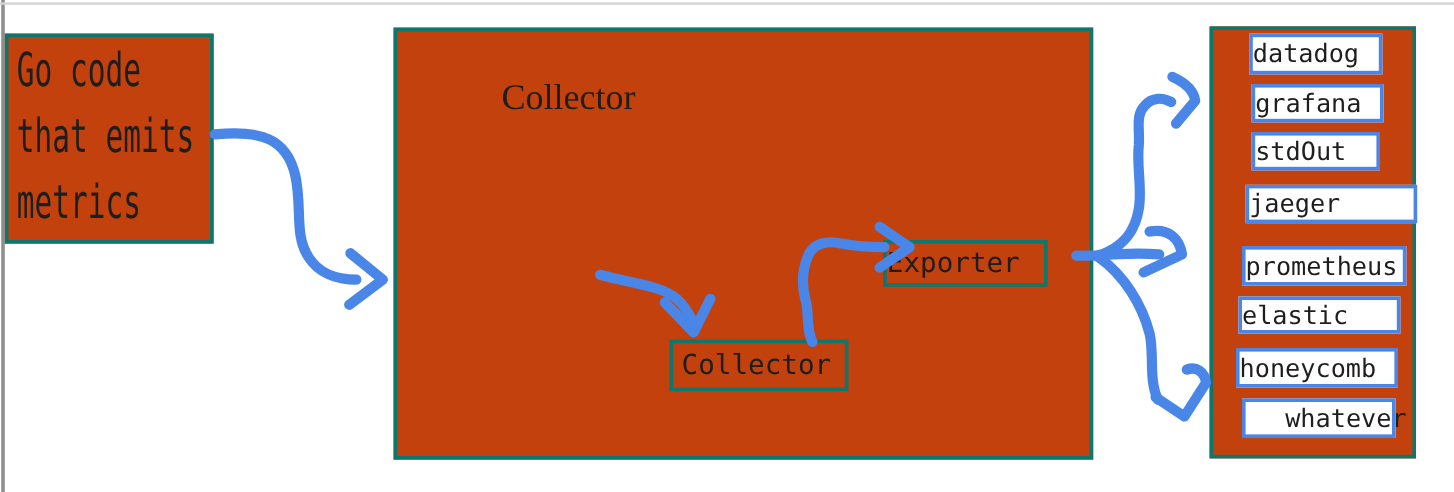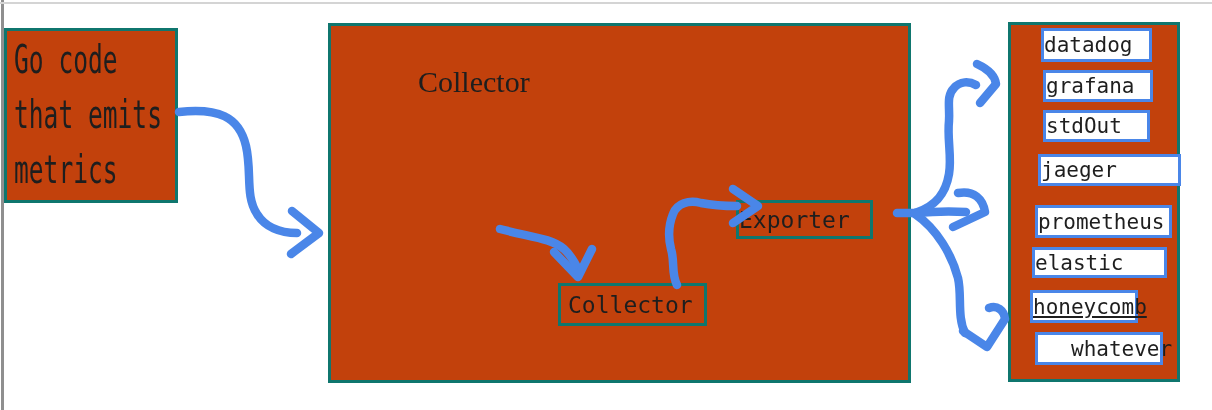--- a/index.html
+++ b/index.html
@@ -46,21 +46,21 @@
     position: absolute; border: 3px solid #4a86e8; box-sizing: border-box;
     display: flex; align-items: center; justify-content: flex-start;
     font-size: 21px; white-space: nowrap; background: #ffffff;
   }
   .dest-item:nth-child(1) { left: 30px; top: 3px;   width: 111px; height: 34px; }
   .dest-item:nth-child(2) { left: 32px; top: 45px;  width: 110px; height: 32px; }
   .dest-item:nth-child(3) { left: 32px; top: 85px;  width: 107px; height: 32px; }
   .dest-item:nth-child(4) { left: 27px; top: 129px; width: 143px; height: 32px; }
   .dest-item:nth-child(5) { left: 24px; top: 180px; width: 137px; height: 33px; }
   .dest-item:nth-child(6) { left: 21px; top: 222px; width: 135px; height: 31px; }
-  .dest-item:nth-child(7) { left: 19px; top: 265px; width: 108px; height: 33px; text-decoration: underline; }
+  .dest-item:nth-child(7) { left: 19px; top: 265px; width: 135px; height: 33px; }
   .dest-item:nth-child(8) { left: 24px; top: 307px; width: 128px; height: 33px; padding-left: 33px; }
 
   .arrows { position: absolute; left: 0; top: 0; pointer-events: none; }
   .arrows path {
     fill: none; stroke: #4a86e8; stroke-width: 8.5;
     stroke-linecap: round; stroke-linejoin: round;
   }
 </style>
 </head>
 <body>

